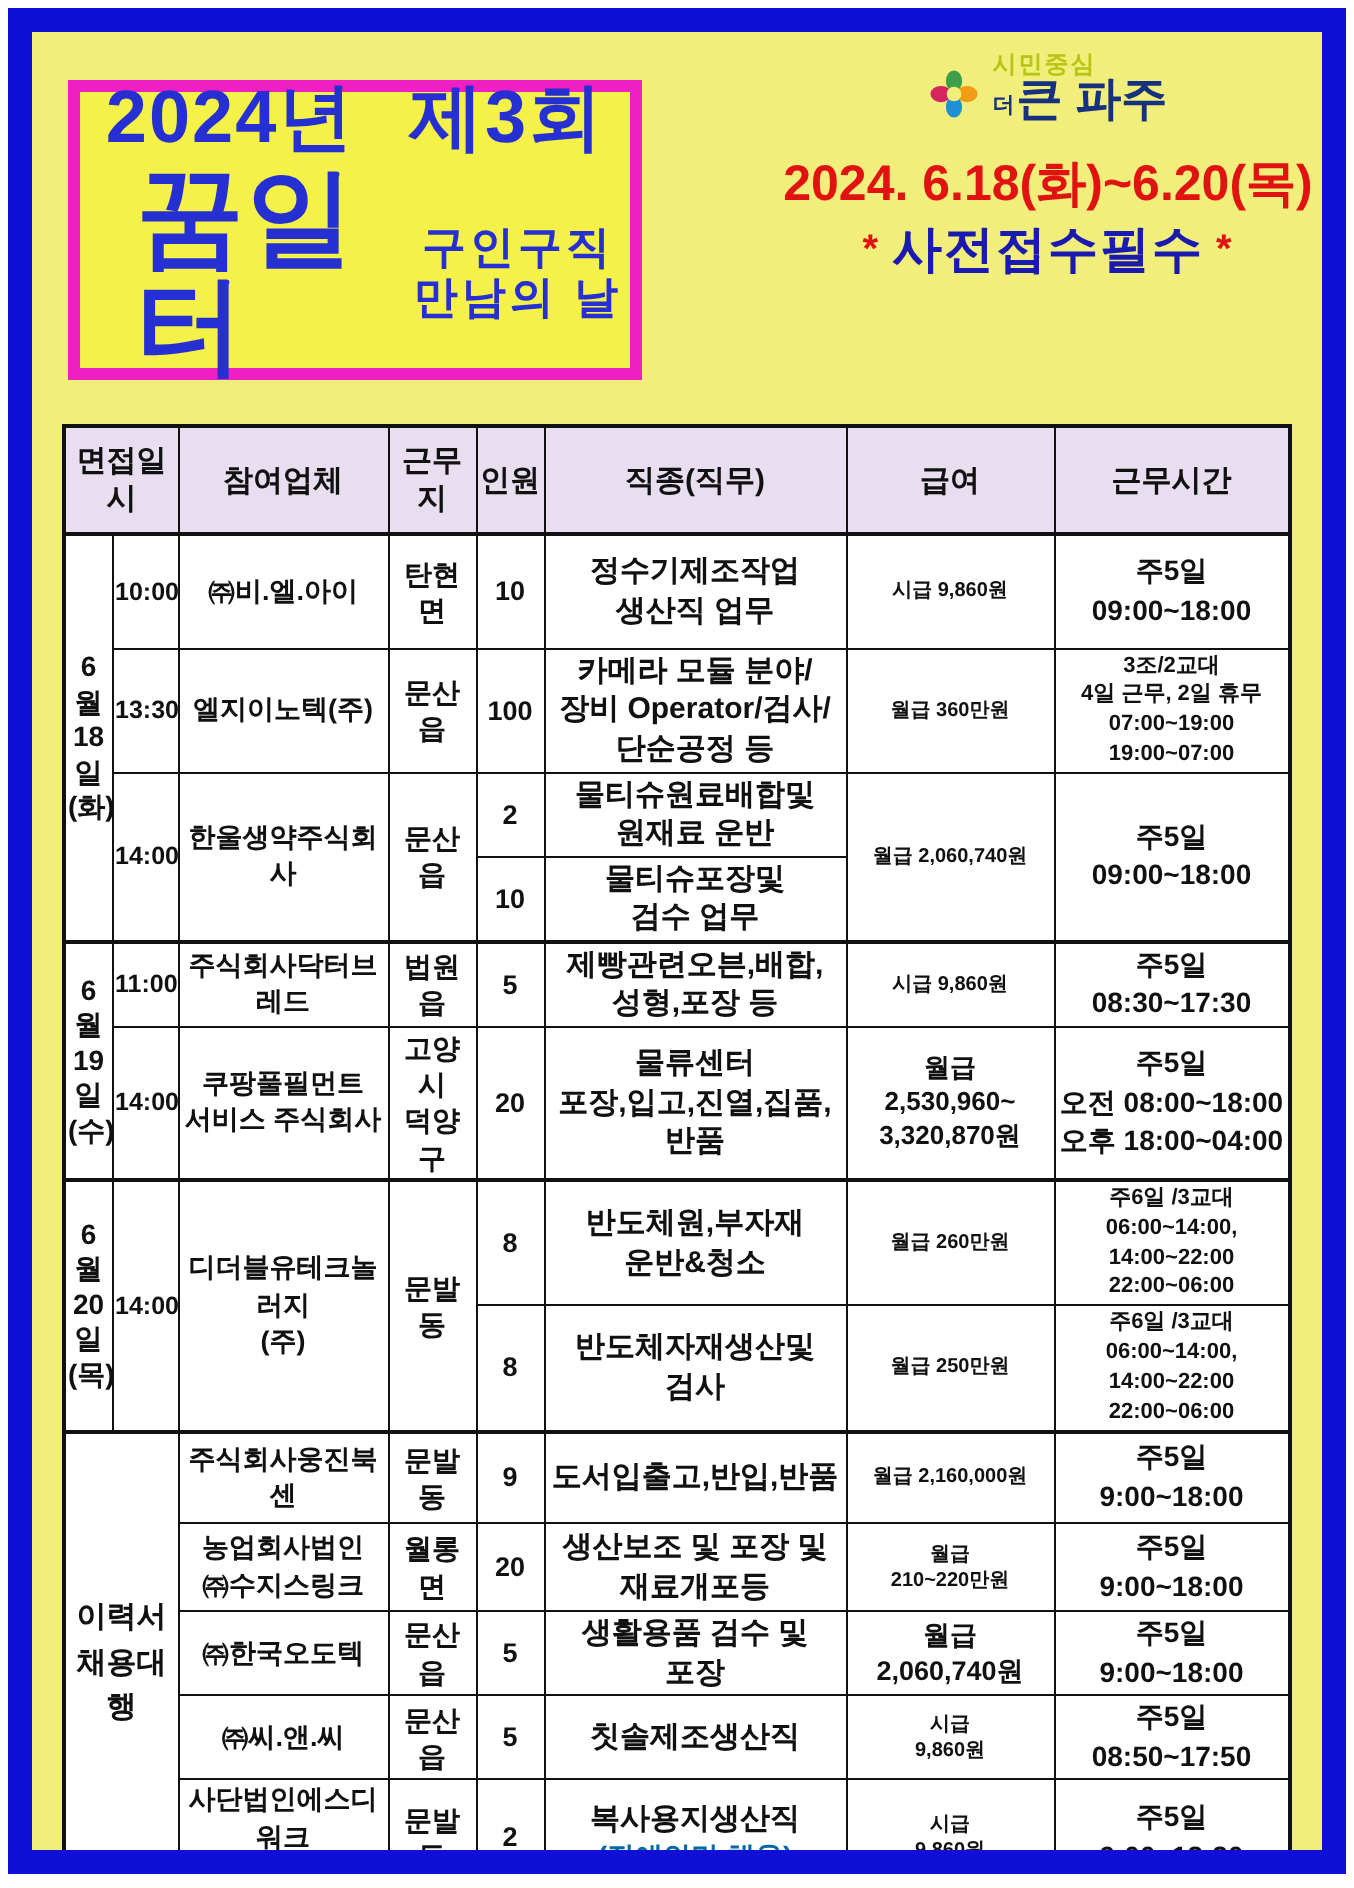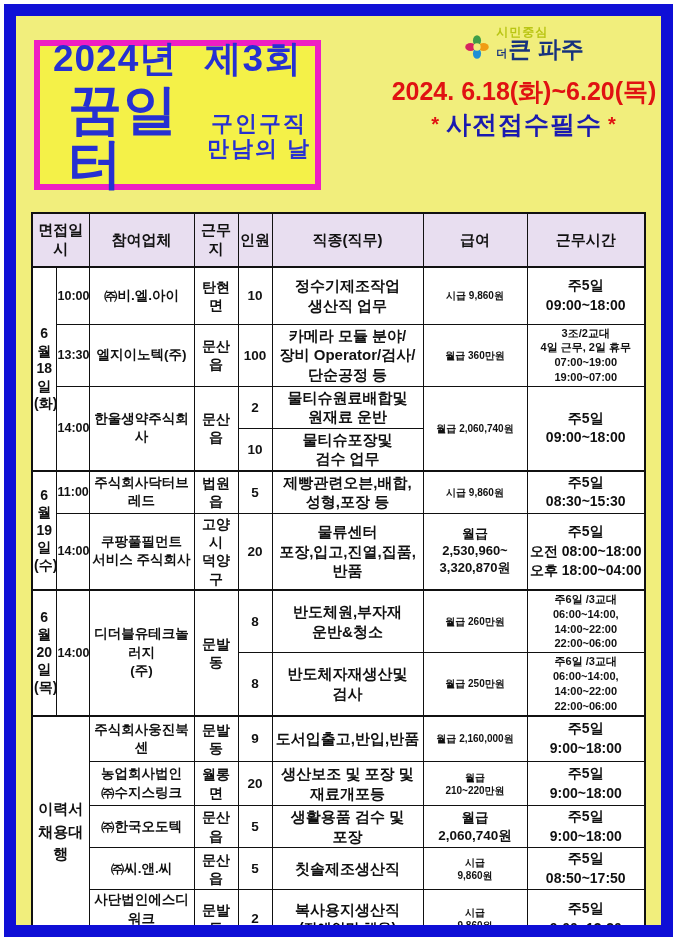--- a/index.html
+++ b/index.html
@@ -70,21 +70,21 @@
   .c-date{font-size:14px;line-height:1.25;}
   .c-time{font-size:12.5px;}
   .c-comp{font-size:13.5px;line-height:1.35;}
   .c-loc{font-size:14px;line-height:1.3;}
   .c-cnt{font-size:13.5px;}
   .c-job{font-size:15px;line-height:1.3;}
   .c-pay{font-size:10px;line-height:1.3;}
   .c-hours{font-size:14px;line-height:1.4;}
   .c-hours.small{font-size:11px;line-height:1.35;}
   .c-agency{font-size:15px;line-height:1.5;}
-  .red-note{color:#000000;font-size:14px;font-weight:800;}
+  .red-note{color:#0369a1;font-size:14px;font-weight:800;}
 </style>
 </head>
 <body>
 
 <div class="poster">
 
   <div class="hdr">
     <div class="title-box">
       <div class="title-line1">2024년 제3회</div>
       <div class="title-line2">
@@ -189,21 +189,21 @@
         <td rowspan="2" class="c-date pre">6월
 19일
 (수)</td>
         <td class="c-time">11:00</td>
         <td class="c-comp">주식회사닥터브레드</td>
         <td class="c-loc">법원읍</td>
         <td class="c-cnt">5</td>
         <td class="c-job pre">제빵관련오븐,배합,
 성형,포장 등</td>
         <td class="c-pay">시급 9,860원</td>
-        <td class="c-hours">주5일 08:30~15:30</td>
+        <td class="c-hours">주5일 08:30~17:30</td>
       </tr>
       <tr style="height:48px">
         <td class="c-time">14:00</td>
         <td class="c-comp pre">쿠팡풀필먼트
 서비스 주식회사</td>
         <td class="c-loc pre">고양시
 덕양구</td>
         <td class="c-cnt">20</td>
         <td class="c-job pre">물류센터
 포장,입고,진열,집품,반품</td>

